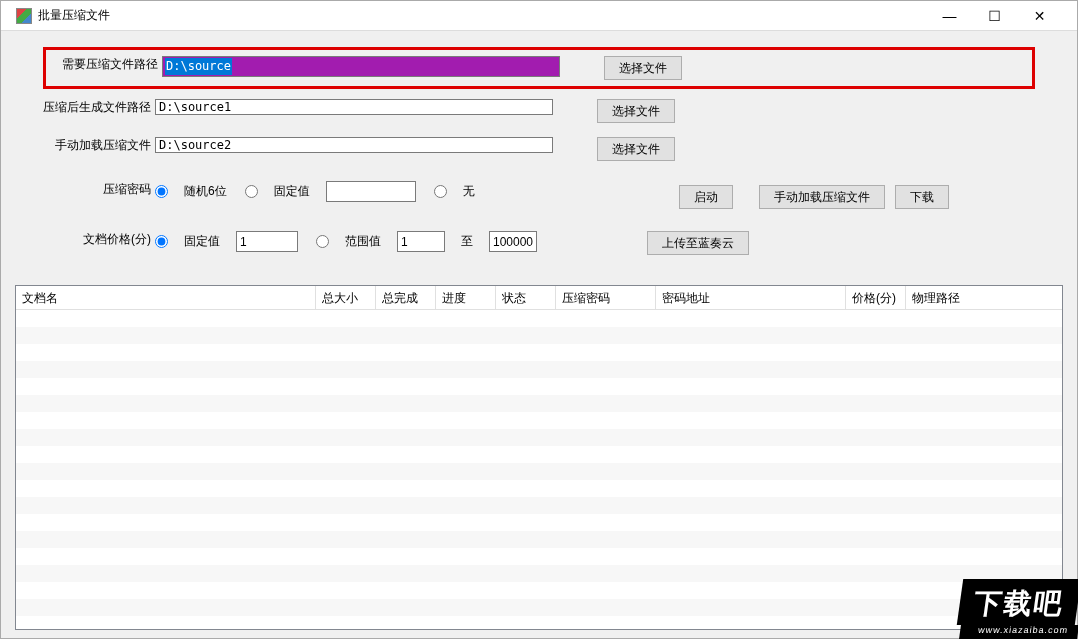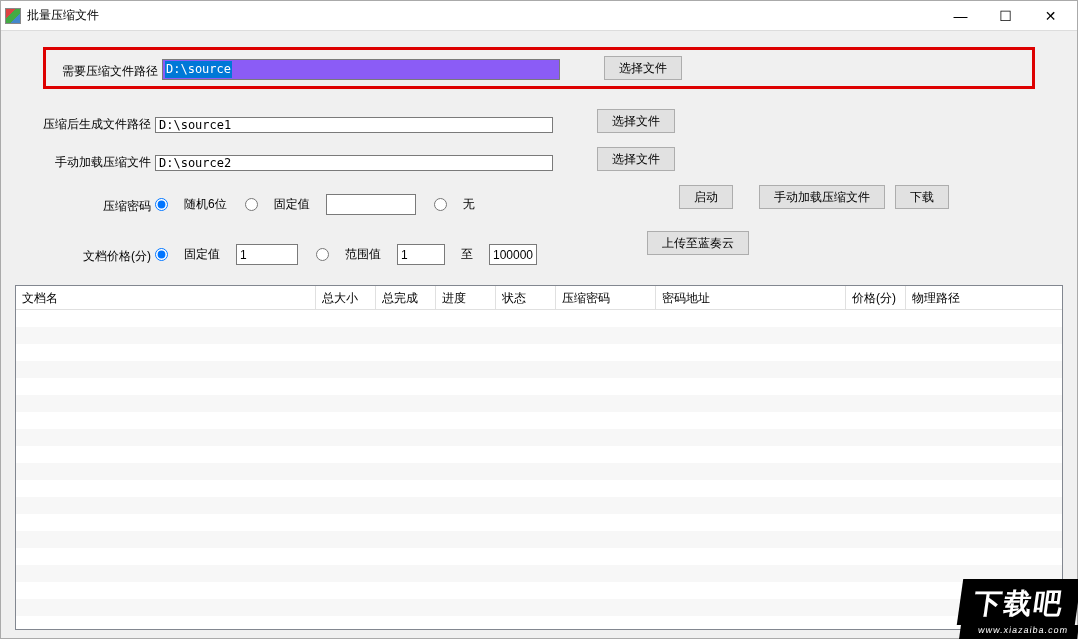--- a/index.html
+++ b/index.html
@@ -18,21 +18,21 @@
   background: #f0f0f0;
   border: 1px solid #aaa;
   display: flex;
   flex-direction: column;
 }
 .titlebar {
   height: 30px;
   background: #fff;
   display: flex;
   align-items: center;
-  padding: 0 4px;
+  padding: 0 15px;
   border-bottom: 1px solid #ddd;
 }
 .titlebar .app-icon {
   width: 16px; height: 16px;
   margin-right: 6px;
   background: linear-gradient(135deg,#d44 0 33%,#4a4 33% 66%,#48c 66%);
   border: 1px solid #888;
 }
 .titlebar .title { flex: 0 0 auto; font-size: 12px; color: #000; }
 .titlebar .spacer { flex: 1; }
@@ -60,21 +60,21 @@
   display: flex;
   flex-direction: column;
 }
 
 .form-area {
   padding: 0 28px;
 }
 
 .row {
   display: flex;
-  align-items: flex-end;
+  align-items: flex-start;
   height: 34px;
   margin-bottom: 4px;
 }
 .highlight-row {
   border: 3px solid #d00;
   padding: 6px 4px;
   margin-bottom: 10px;
   height: auto;
 }
 .row .label {
@@ -101,21 +101,21 @@
   font-family:"SimSun",monospace;
   font-size:12px;
   line-height:17px;
   height:17px;
   padding:0 1px;
 }
 .txtbox {
   width: 398px;
   height: 21px;
   border: 1px solid #7a7a7a;
-  background: #8b5cf6;
+  background: #a21caf;
   padding:1px 2px;
   display:flex;
   align-items:center;
 }
 .btn {
   height: 24px;
   padding: 0 14px;
   background: #e1e1e1;
   border: 1px solid #adadad;
   font-size: 12px;

